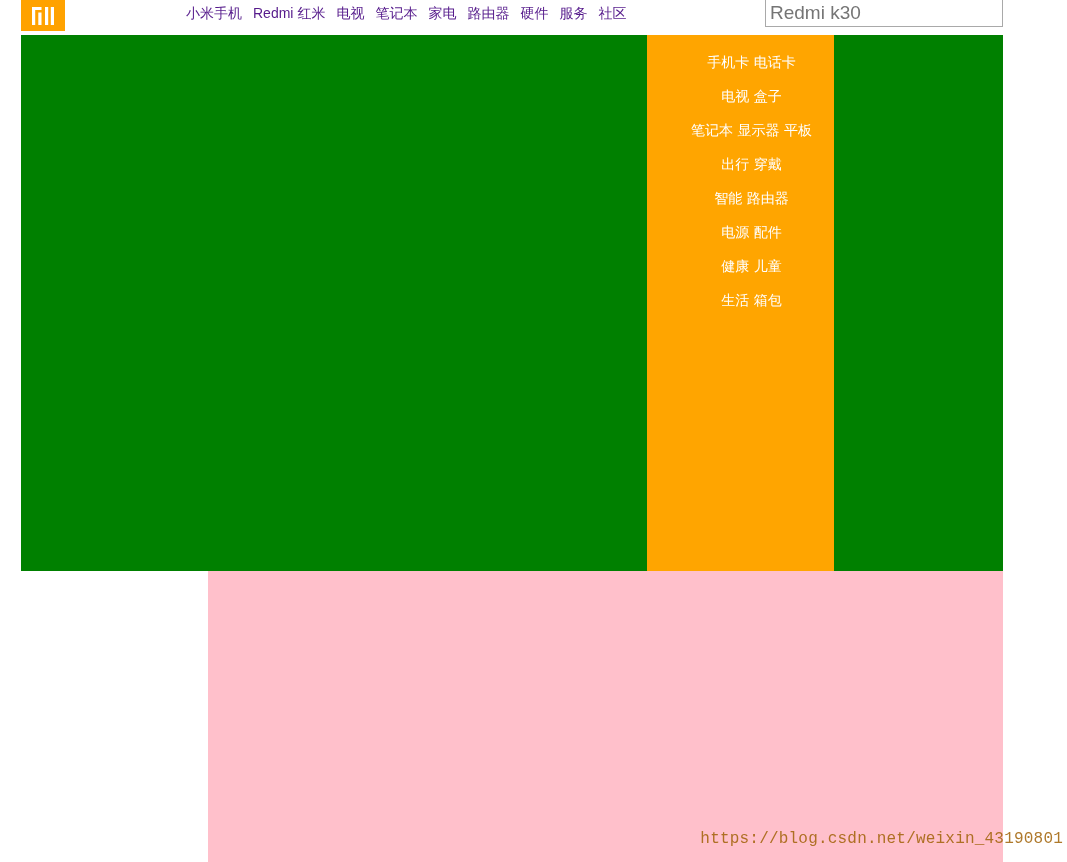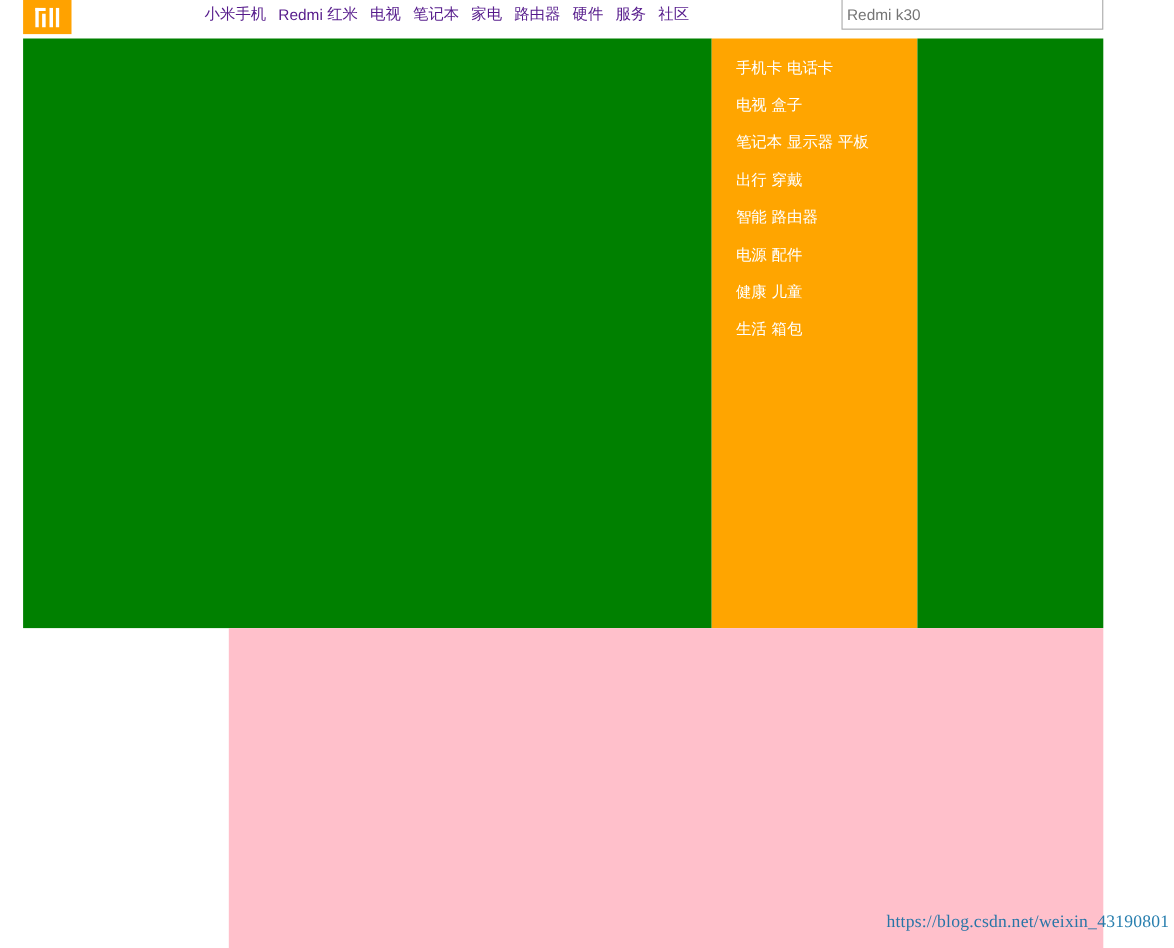--- a/index.html
+++ b/index.html
@@ -63,38 +63,39 @@
 
   .search-box {
     position: absolute;
     left: 765px;
     top: -1px;
     width: 238px;
     height: 28px;
     box-sizing: border-box;
     border: 1px solid #a9a9a9;
     background: #ffffff;
-    font-size: 14px;
+    font-size: 19px;
     color: #000000;
     padding: 2px 4px;
     font-family: "Liberation Sans", sans-serif;
     outline: none;
   }
   .search-box::placeholder {
     color: #757575;
     opacity: 1;
   }
 
   
   .banner-row {
     position: absolute;
     left: 21px;
     top: 35px;
     width: 982px;
     height: 680px;
+    text-align: center;
   }
 
   .banner-left {
     position: absolute;
     left: 0;
     top: 0;
     width: 626px;
     height: 536px;
     background: #008000;
   }
@@ -140,25 +141,25 @@
     height: 291px;
     background: #ffc0cb;
   }
 
   
   .watermark {
     position: absolute;
     right: 4px;
     bottom: 14px;
     font-size: 16px;
-    color: #0369a1;
+    color: #a16207;
     opacity: 0.85;
     letter-spacing: 0.2px;
     white-space: nowrap;
-    font-family: Liberation Serif, serif;
+    font-family: Liberation Mono, monospace;
     pointer-events: none;
   }
 </style>
 </head>
 <body>
 
 <header class="site-header">
 
   <a class="brand-logo" href="#">
     <span>

